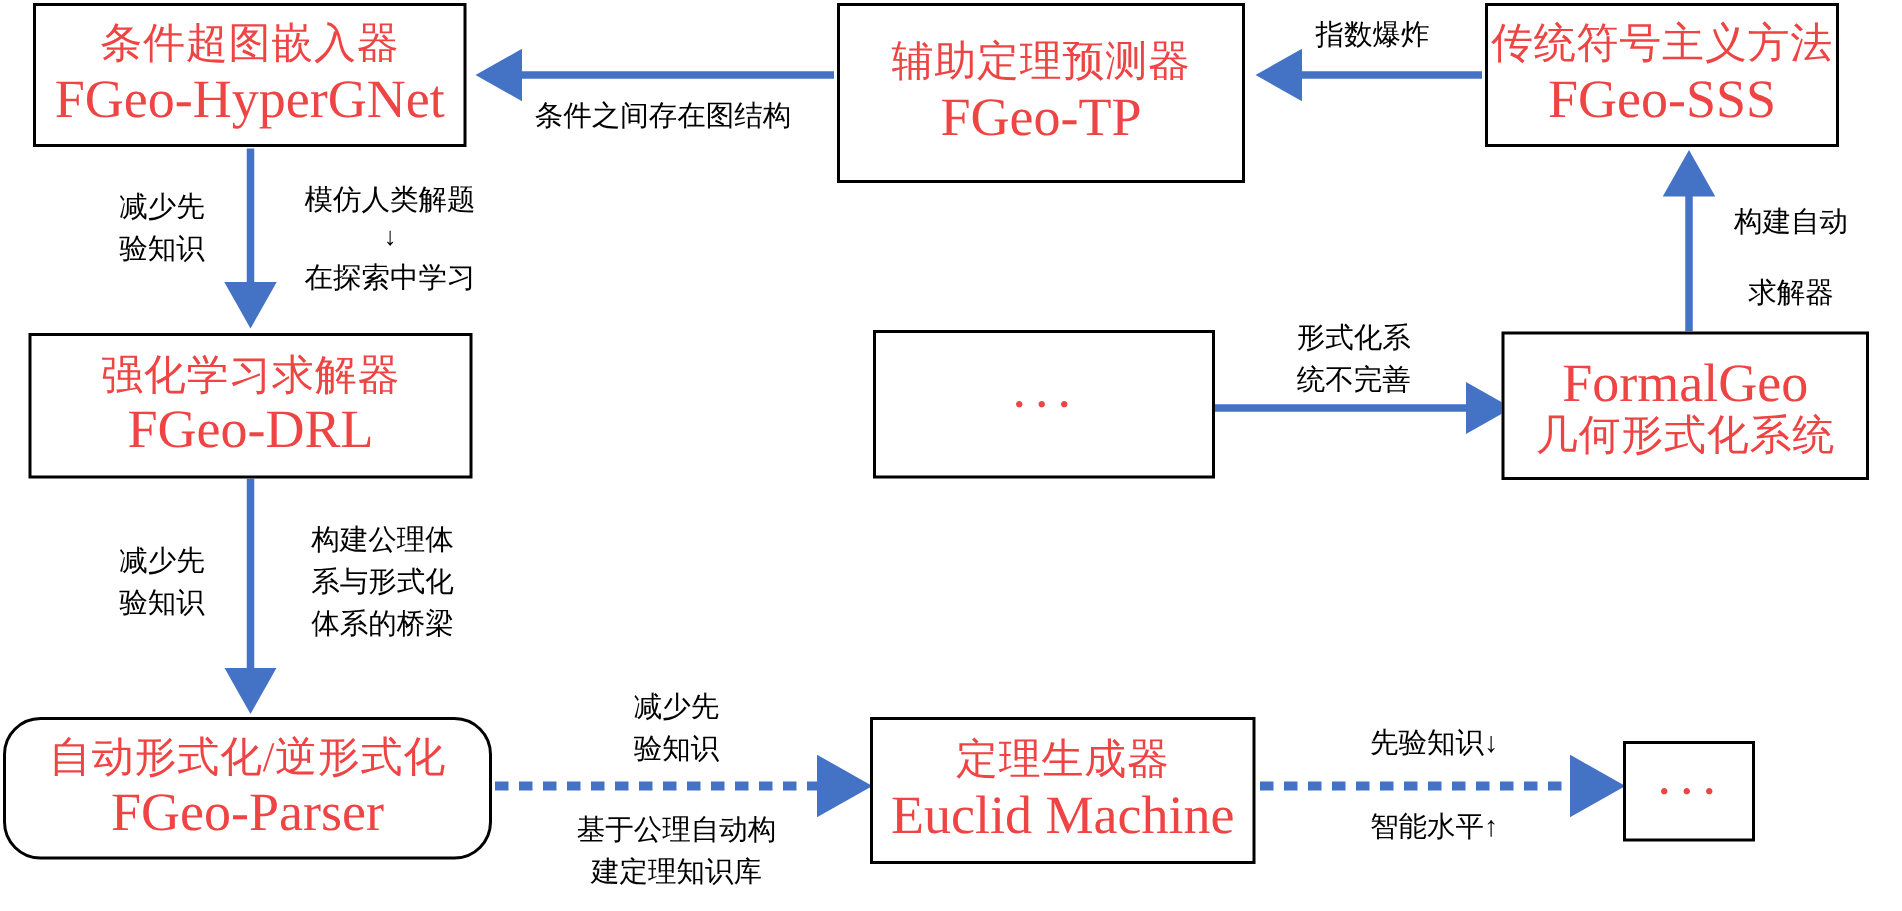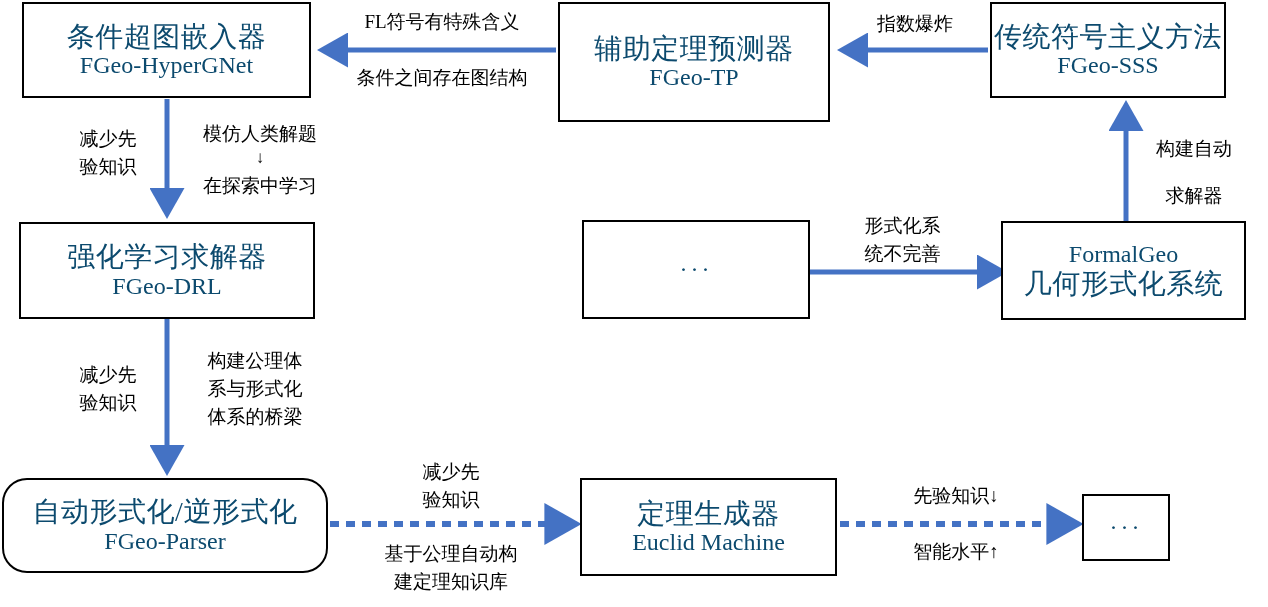--- a/index.html
+++ b/index.html
@@ -19,30 +19,30 @@
     position: absolute;
     box-sizing: border-box;
     border: 2px solid #000000;
     background: #ffffff;
     display: flex;
     flex-direction: column;
     align-items: center;
     justify-content: center;
     text-align: center;
     line-height: 1.12;
-    color: #0c4a6e;
+    color: #ef4444;
     z-index: 3;
   }
   .node .ln-cn {
     font-size: 28px;
     letter-spacing: 0.5px;
     white-space: nowrap;
   }
   .node .ln-en {
-    font-size: 24px;
+    font-size: 36px;
     white-space: nowrap;
   }
   .node.ellipsis {
     font-size: 26px;
     letter-spacing: 3px;
   }
   .label {
     position: absolute;
     font-size: 19px;
     color: #000000;
@@ -142,21 +142,20 @@
     <div class="ln-cn">定理生成器</div>
     <div class="ln-en">Euclid Machine</div>
   </div>
 
   <div class="node ellipsis" style="left:1082px; top:494px; width:88px; height:67px;">
     <div class="ln-en">···</div>
   </div>
 
   <div class="label" style="left:855px; top:12px; width:120px;">指数爆炸</div>
 
-  <div class="label" style="left:337px; top:10px; width:210px;">FL符号有特殊含义</div>
 
   <div class="label" style="left:337px; top:66px; width:210px;">条件之间存在图结构</div>
 
   <div class="label" style="left:64px; top:127px; width:88px;">减少先</div>
   <div class="label" style="left:64px; top:155px; width:88px;">验知识</div>
 
   <div class="label" style="left:180px; top:122px; width:160px;">模仿人类解题</div>
   <div class="label" style="left:180px; top:148px; width:160px; font-size:17px;">↓</div>
   <div class="label" style="left:180px; top:174px; width:160px;">在探索中学习</div>
 

